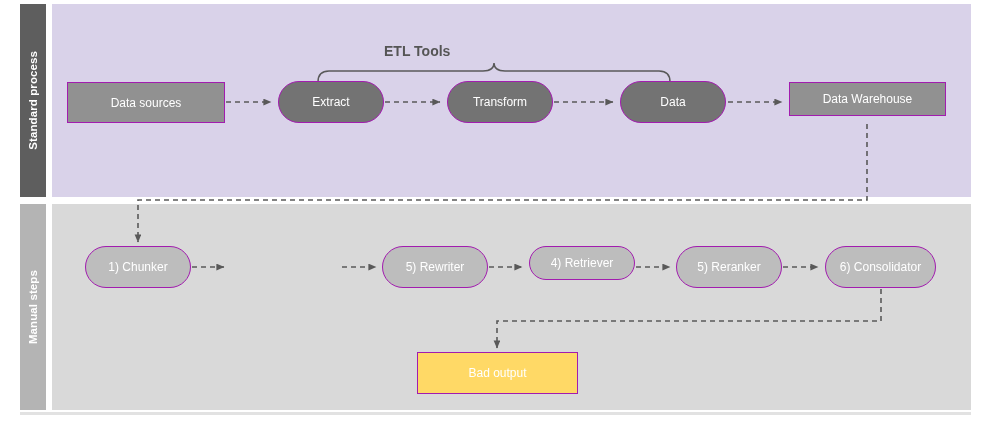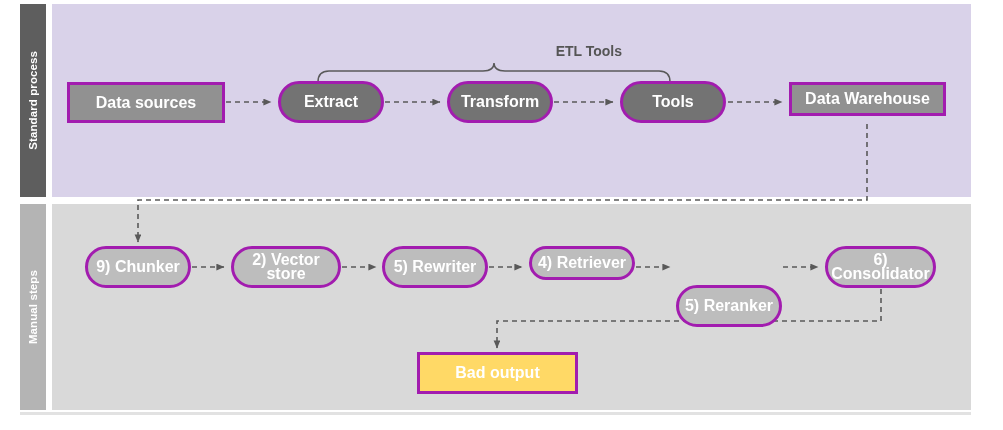--- a/index.html
+++ b/index.html
@@ -16,34 +16,34 @@
 
   #lane-top-header{left:20px;top:4px;width:26px;height:193px;background:#5e5e5e;}
   #lane-top-body  {left:52px;top:4px;width:919px;height:193px;background:#d9d2e9;}
   #lane-bottom-header{left:20px;top:204px;width:26px;height:206px;background:#b4b4b4;}
   #lane-bottom-body  {left:52px;top:204px;width:919px;height:206px;background:#d9d9d9;}
 
   #footer-rule{position:absolute;left:20px;top:412px;width:951px;height:3px;background:#e2e2e2;}
 
   
   .node{position:absolute;box-sizing:border-box;display:flex;align-items:center;
-        justify-content:center;text-align:center;color:#ffffff;font-weight:bold;
-        font-size:16px;line-height:14px;border:3px solid #a21caf;}
+        justify-content:center;text-align:center;color:#ffffff;font-weight:normal;
+        font-size:12px;line-height:14px;border:1px solid #a21caf;}
   .node.rect{border-radius:0;}
   .node.pill{border-radius:22px;}
   .node.grey  {background:#919191;}
   .node.purple{background:#737373;}
   .node.softgrey{background:#bdbdbd;}
   .node.yellow{background:#ffd966;}
 
   
   #edges{position:absolute;left:0;top:0;width:1003px;height:430px;pointer-events:none;}
 
   
-  #etl-label{position:absolute;left:394px;top:43px;width:228px;text-align:right;
+  #etl-label{position:absolute;left:384px;top:43px;width:228px;text-align:left;
              font-size:14px;font-weight:bold;color:#555555;}
 </style>
 </head>
 <body>
 
 <div id="canvas">
 
   <div class="lane-body" id="lane-top-body"></div>
   <div class="lane-header" id="lane-top-header">
     <span>Standard process</span>
@@ -93,44 +93,41 @@
 
   <div class="node pill purple" style="left:278px;top:81px;width:106px;height:42px;">
     <span>Extract</span>
   </div>
 
   <div class="node pill purple" style="left:447px;top:81px;width:106px;height:42px;align-items:center;">
     <span>Transform</span>
   </div>
 
   <div class="node pill purple" style="left:620px;top:81px;width:106px;height:42px;">
-    <span>Tools</span>
+    <span>Data</span>
   </div>
 
   <div class="node rect grey" style="left:789px;top:82px;width:157px;height:34px;">
     <span>Data Warehouse</span>
   </div>
 
   <div class="node pill softgrey" style="left:85px;top:246px;width:106px;height:42px;">
-    <span>9) Chunker</span>
+    <span>1) Chunker</span>
   </div>
 
-  <div class="node pill softgrey" style="left:231px;top:246px;width:110px;height:42px;padding:0 14px;">
-    <span>2) Vector store</span>
-  </div>
 
   <div class="node pill softgrey" style="left:382px;top:246px;width:106px;height:42px;">
     <span>5) Rewriter</span>
   </div>
 
   <div class="node pill softgrey" style="left:529px;top:246px;width:106px;height:34px;">
     <span>4) Retriever</span>
   </div>
 
-  <div class="node pill softgrey" style="left:676px;top:246px;width:106px;height:42px;margin-top:39px;">
+  <div class="node pill softgrey" style="left:676px;top:246px;width:106px;height:42px;">
     <span>5) Reranker</span>
   </div>
 
   <div class="node pill softgrey" style="left:825px;top:246px;width:111px;height:42px;padding:0 12px;align-items:center;">
     <span>6) Consolidator</span>
   </div>
 
   <div class="node rect yellow" style="left:417px;top:352px;width:161px;height:42px;">
     <span>Bad output</span>
   </div>

